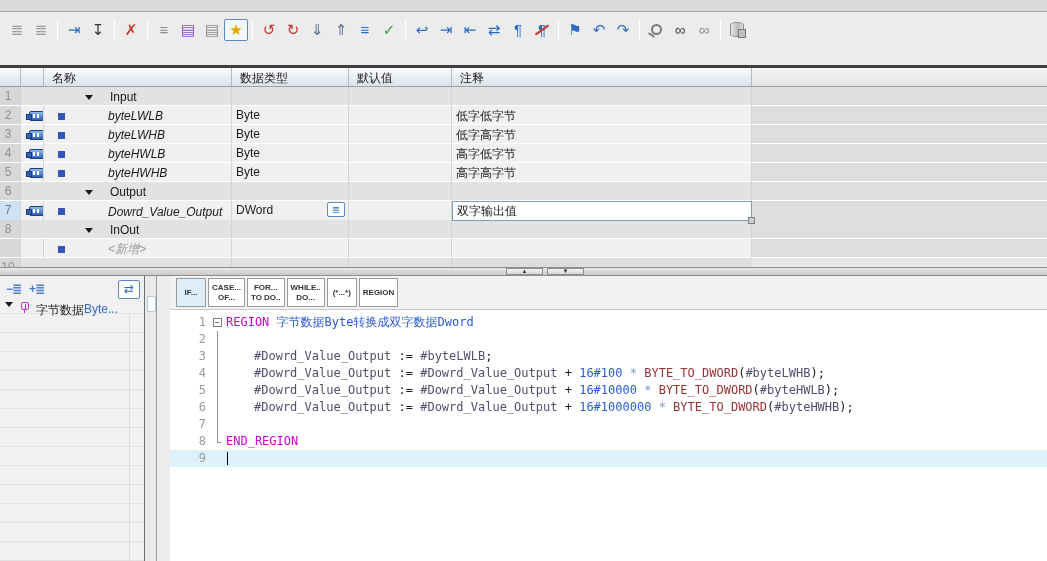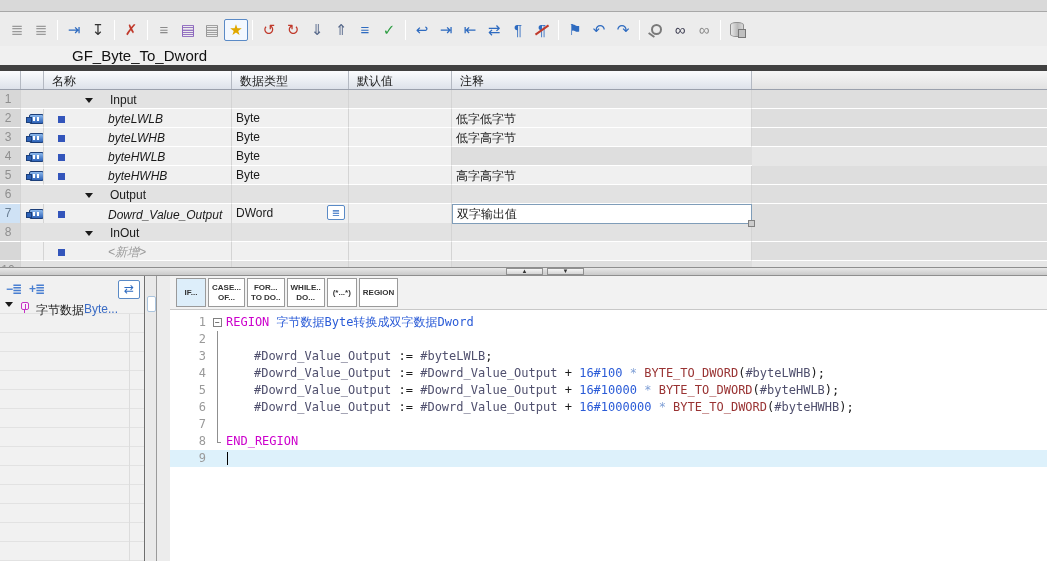--- a/index.html
+++ b/index.html
@@ -15,21 +15,21 @@
   .tico.slash::after { content:""; position:absolute; left:4px; top:10px; width:16px; height:2px; background:#c0392b; transform:rotate(-35deg); }
   .tsep { width:1px; height:20px; background:#bdbdbd; border-right:1px solid #fff; margin:0 4px; flex:0 0 auto; }
   .i-mag { width:11px; height:11px; border:2px solid #7a7a7a; border-radius:50%; position:relative; display:inline-block; }
   .i-mag::after { content:""; position:absolute; left:-5px; top:8px; width:7px; height:2px; background:#7a7a7a; transform:rotate(35deg); }
   .i-cyl { width:14px; height:15px; background:linear-gradient(90deg,#e8e8e8,#b9b9b9 55%,#d9d9d9); border:1px solid #8f8f8f; border-radius:6px/3px; position:relative; display:inline-block; }
   .i-cyl::after { content:""; position:absolute; right:-3px; bottom:-2px; width:6px; height:7px; background:#bfbfbf; border:1px solid #777; }
   .title-row { position:absolute; left:0; top:46px; width:100%; height:19px; background:#f0f0f0; }
   .title-row span { position:absolute; left:72px; top:1px; font-size:15px; color:#111; }
 
   
-  .iface-table { position:absolute; left:0; top:65px; width:1047px; height:202px; overflow:hidden; background:#e6e6e6; border-top:6px solid #404040; }
+  .iface-table { position:absolute; left:0; top:65px; width:1047px; height:202px; overflow:hidden; background:#e6e6e6; border-top:3px solid #404040; }
   .trow, .thead { display:grid; grid-template-columns:21px 23px 188px 117px 103px 300px auto; height:19px; }
   .thead { background:linear-gradient(#fbfcfe,#dde2ea); border-bottom:1px solid #9aa0ac; }
   .thead .hc { border-right:1px solid #b4b9c2; padding:2px 0 0 8px; color:#222; overflow:hidden; white-space:nowrap; }
   .thead .hc.fill { background:linear-gradient(#f6f6f6,#e2e2e2); border-right:none; }
   .c { border-right:1px solid #d4d4d4; border-bottom:1px solid #ffffff; padding:2px 4px 0 4px; overflow:hidden; white-space:nowrap; position:relative; }
   .member .c { background:#f0f0f0; }
   .section .c { background:#e2e2e2;padding-left:35px; }
   .member .c.fill, .section .c.fill { background:#dedede; border-right:none; }
   .c.num { background:#d7d7d7 !important; color:#8f8f8f; text-align:center; padding-left:0; }
   .trow.selrow .c.num { background:#cfe2f5 !important; color:#6a7f94; }
@@ -138,23 +138,20 @@
         <span class="i-mag"></span>
       </span>
       <span class="tico" style="color: rgb(60, 60, 80);">∞</span>
       <span class="tico" style="color: rgb(138, 138, 138);">∞</span>
       <div class="tsep"></div>
       <span class="tico">
         <span class="i-cyl"></span>
       </span>
     </div>
 
-  <div class="title-row">
-    <span>GF_Byte_To_Dword</span>
-  </div>
 
   <div class="iface-table">
     <div class="thead">
       <div class="hc"></div>
       <div class="hc"></div>
       <div class="hc">名称</div>
       <div class="hc">数据类型</div>
       <div class="hc">默认值</div>
       <div class="hc">注释</div>
       <div class="hc fill"></div>
@@ -201,20 +198,21 @@
 
     <div class="trow member">
       <div class="c num">4</div>
       <div class="c icon"><span class="plug"></span></div>
       <div class="c name">
           <span class="sq"></span>
           <span class="lbl">byteHWLB</span>
         </div>
       <div class="c type">Byte</div>
       <div class="c def"></div>
+      <div class="c com">高字低字节</div>
       <div class="c fill"></div>
     </div>
 
     <div class="trow member">
       <div class="c num">5</div>
       <div class="c icon"><span class="plug"></span></div>
       <div class="c name">
           <span class="sq"></span>
           <span class="lbl">byteHWHB</span>
         </div>

